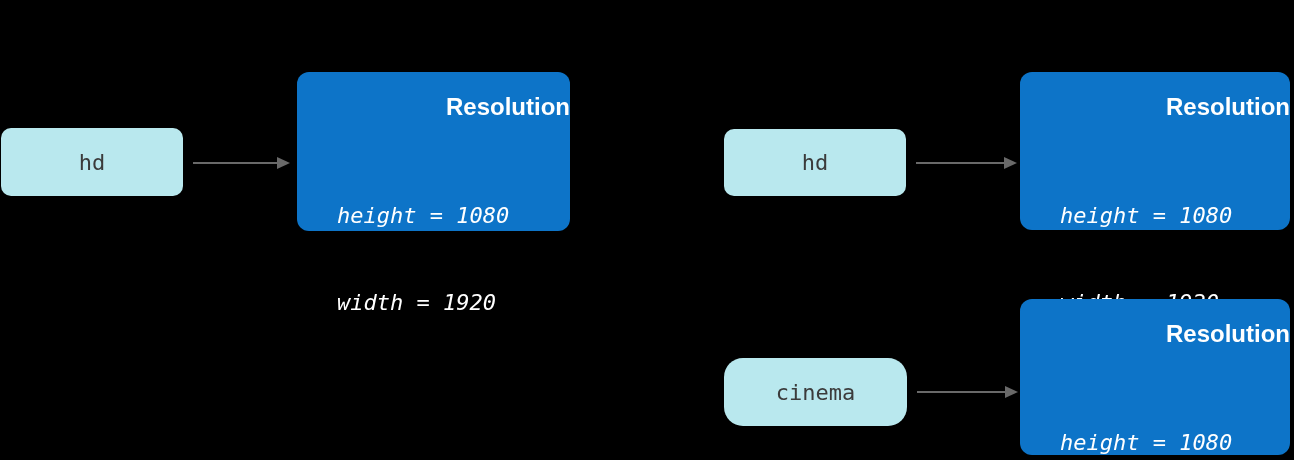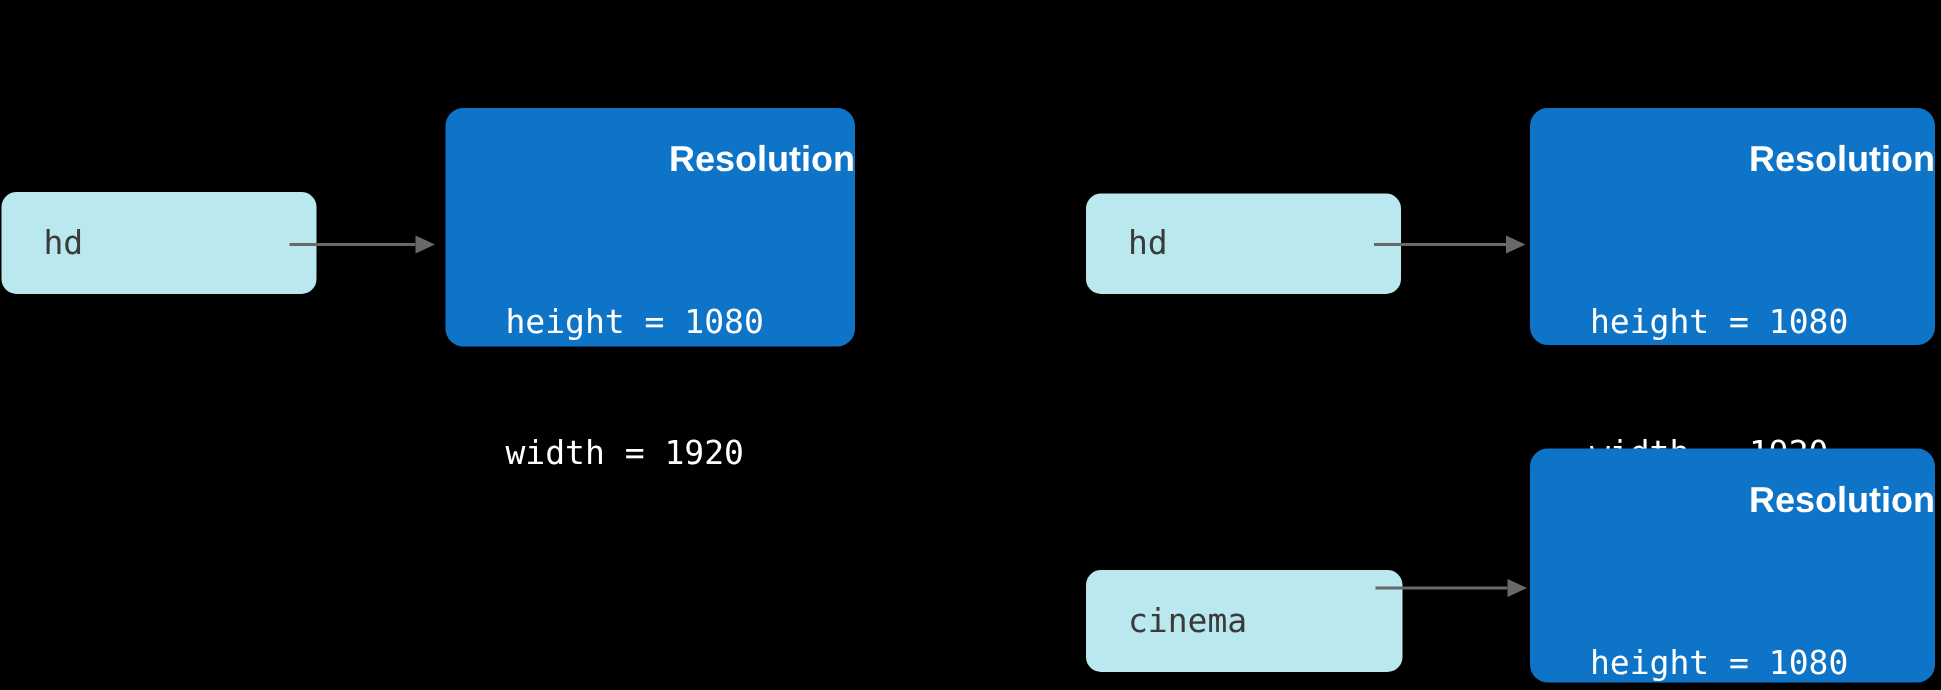--- a/index.html
+++ b/index.html
@@ -15,23 +15,23 @@
     overflow: hidden;
     font-family: "DejaVu Sans Mono", monospace;
   }
   
   .inode {
     position: absolute;
     background: var(--instance-fill, #b9e8ee);
     border-radius: 10px;
     display: flex;
     align-items: center;
+    justify-content: center;
     color: var(--instance-text, #3b3b3b);
     font-size: 22px;
-    padding-left: 28px;
   }
   
   .cbox {
     position: absolute;
     background: var(--class-fill, #0d74c8);
     border-radius: 12px;
     color: var(--class-text, #ffffff);
   }
   .cbox-title {
     margin-top: 21px;
@@ -39,20 +39,21 @@
     font-family: "Liberation Sans", sans-serif;
     font-weight: 700;
     font-size: 24px;
     line-height: 28px;
   }
   .cbox-body {
     margin: 22px 0 0 40px;
     font-size: 22px;
     line-height: 29px;
     white-space: pre;
+    font-style: italic;
   }
   
   .arrow {
     position: absolute;
     display: flex;
     align-items: center;
     height: 14px;
   }
   .arrow-line {
     flex: 1;
@@ -68,21 +69,21 @@
   }
   
   #inode-a { left: 1px;   top: 128px; width: 182px; height: 68px; }
   #arrow-a { left: 193px; top: 156px; width: 97px; }
   #cbox-a  { left: 297px; top: 72px;  width: 273px; height: 159px; }
   
   #inode-b { left: 724px; top: 129px; width: 182px; height: 67px; }
   #arrow-b { left: 916px; top: 156px; width: 101px; }
   #cbox-b  { left: 1020px; top: 72px; width: 270px; height: 158px; }
   
-  #inode-c { left: 724px; top: 380px; width: 183px; height: 68px; }
+  #inode-c { left: 724px; top: 358px; width: 183px; height: 68px; border-radius: 19px; }
   #arrow-c { left: 917px; top: 385px; width: 101px; }
   #cbox-c  { left: 1020px; top: 299px; width: 270px; height: 156px; }
 </style>
 </head>
 <body>
 
 <div class="canvas">
 
   <div class="inode" id="inode-a">
     <span>hd</span>

